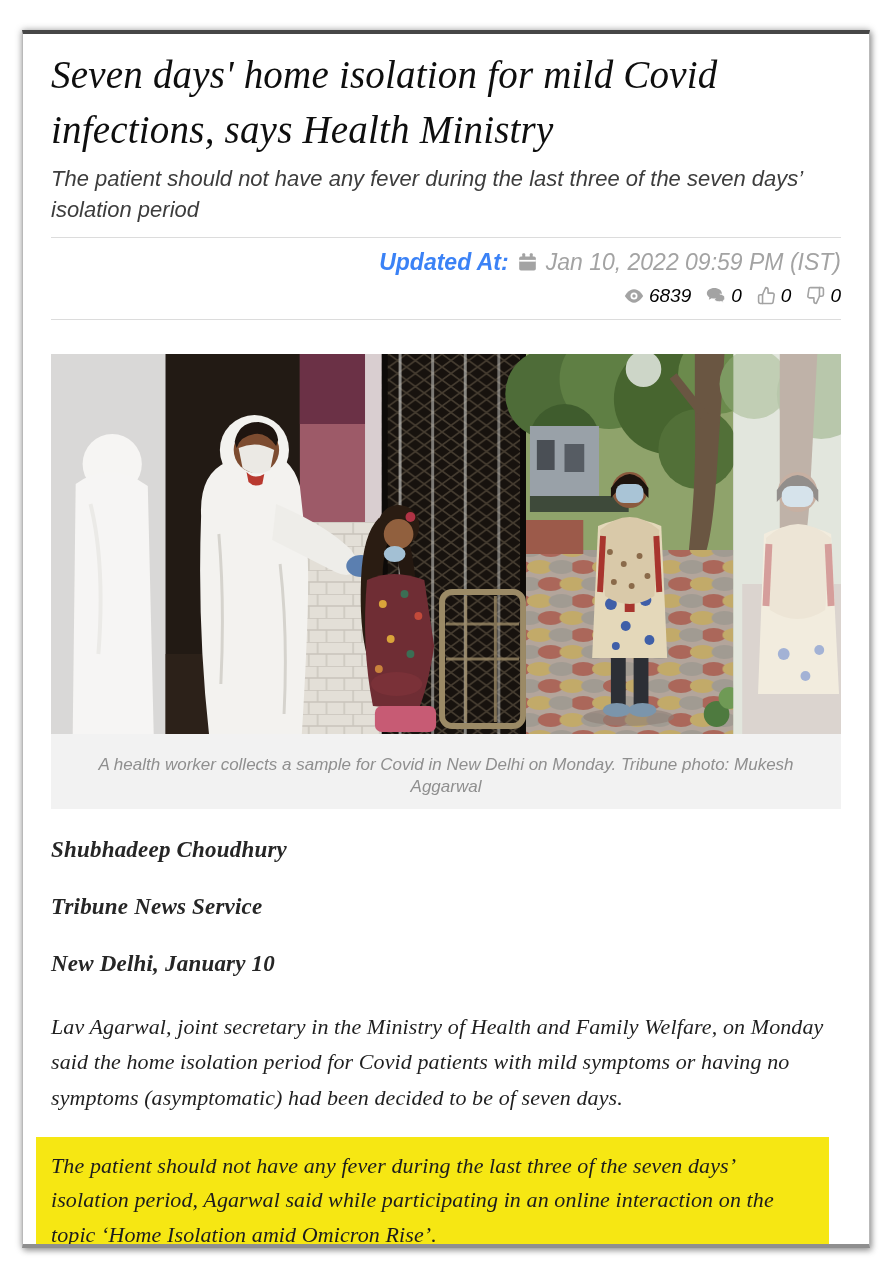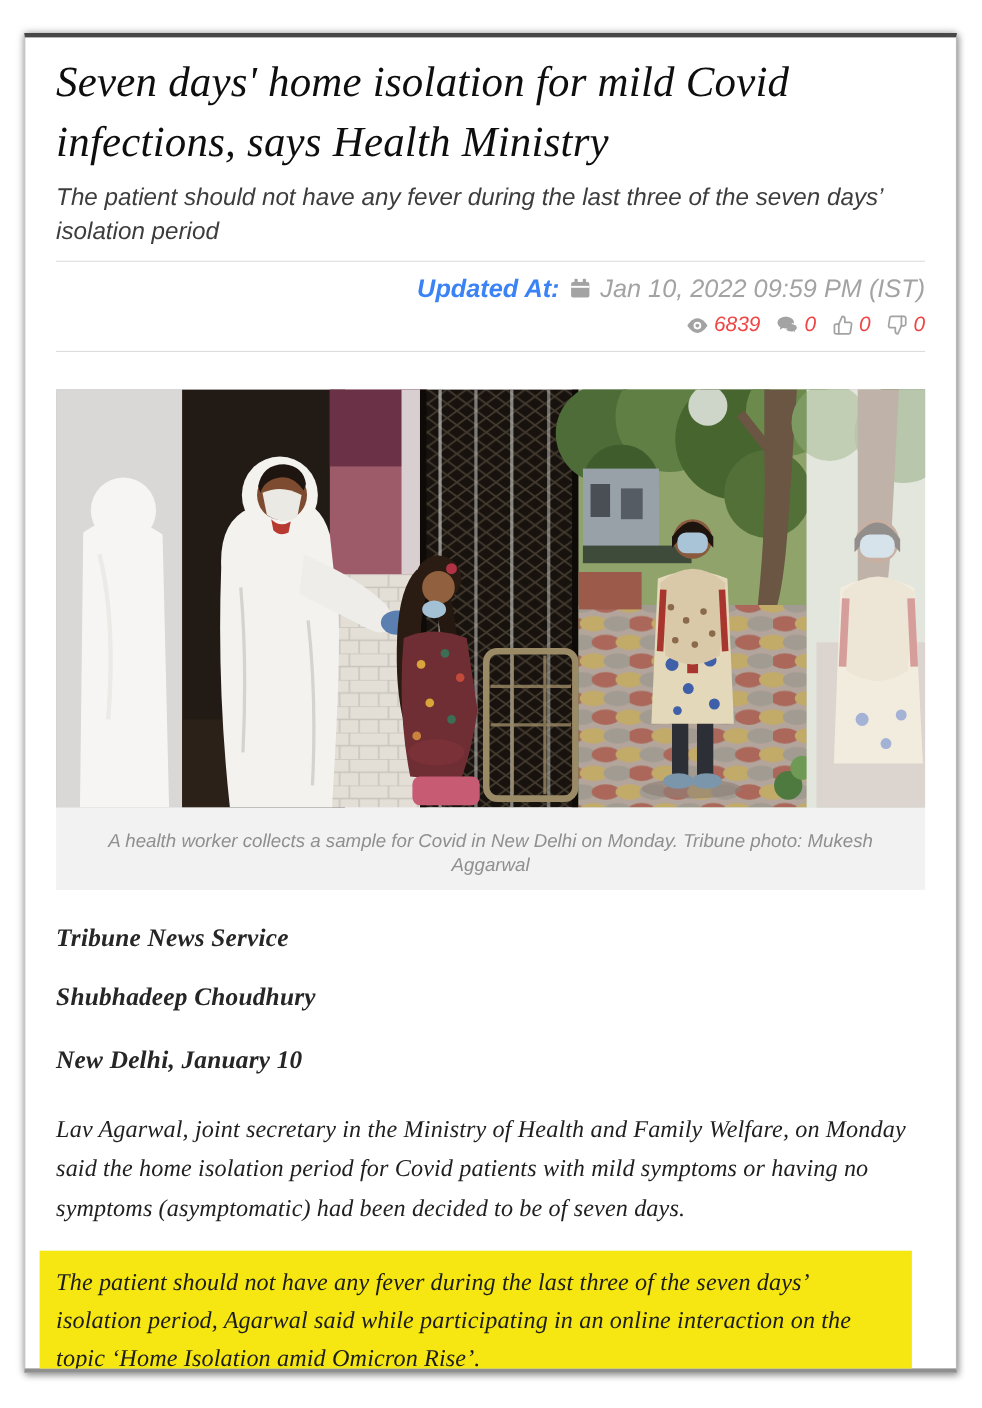--- a/index.html
+++ b/index.html
@@ -47,21 +47,21 @@
   .updated-row {
     display: flex; justify-content: flex-end; align-items: center;
     gap: 8px; font-size: 23px;
   }
   .updated-label { font-weight: bold; color: #3b82f6; }
   .updated-value { color: #a3a3a3; }
   .icon { display: inline-flex; align-items: center; }
   .stats-row {
     margin-top: 9px;
     display: flex; justify-content: flex-end; align-items: center;
-    gap: 7px; font-size: 19px; color: #ef4444;
+    gap: 7px; font-size: 19px; color: #000000;
   }
   .stat { display: inline-flex; align-items: center; gap: 5px; }
   .stat + .stat { margin-left: 8px; }
   figure { margin-top: 34px; }
   .photo-box { width: 100%; height: 380px; display: block; background: #c9c9c9; }
   figcaption {
     background: #f2f2f2;
     color: #8f8f8f;
     font-size: 17px;
     line-height: 1.32;
@@ -311,21 +311,21 @@
         <circle cx="778" cy="296" r="5" fill="#3f5fa8"></circle>
         <circle cx="756" cy="138" r="20" fill="#8a5a3e"></circle>
         <path d="M735 136 Q756 106 777 136 L777 148 Q756 122 735 148 Z" fill="#1d140e"></path>
         <rect x="740" y="132" width="32" height="21" rx="9" fill="#a9c4d6"></rect>
         <rect x="691" y="0" width="109" height="380" fill="#ffffff" opacity="0.52"></rect>
       </g>
     </svg>
     <figcaption>A health worker collects a sample for Covid in New Delhi on Monday. Tribune photo: Mukesh Aggarwal</figcaption>
   </figure>
 
+  <p class="byline first">Shubhadeep Choudhury</p>
   <p class="byline">Tribune News Service</p>
-  <p class="byline first">Shubhadeep Choudhury</p>
   <p class="byline">New Delhi, January 10</p>
 
   <p class="body-para">Lav Agarwal, joint secretary in the Ministry of Health and Family Welfare, on Monday said the home isolation period for Covid patients with mild symptoms or having no symptoms (asymptomatic) had been decided to be of seven days.</p>
 
   <p class="highlight-para" style="background: rgb(246, 231, 19);">The patient should not have any fever during the last three of the seven days’ isolation period, Agarwal said while participating in an online interaction on the topic ‘Home Isolation amid Omicron Rise’.</p>
 
 </div>
 
 </body></html>

